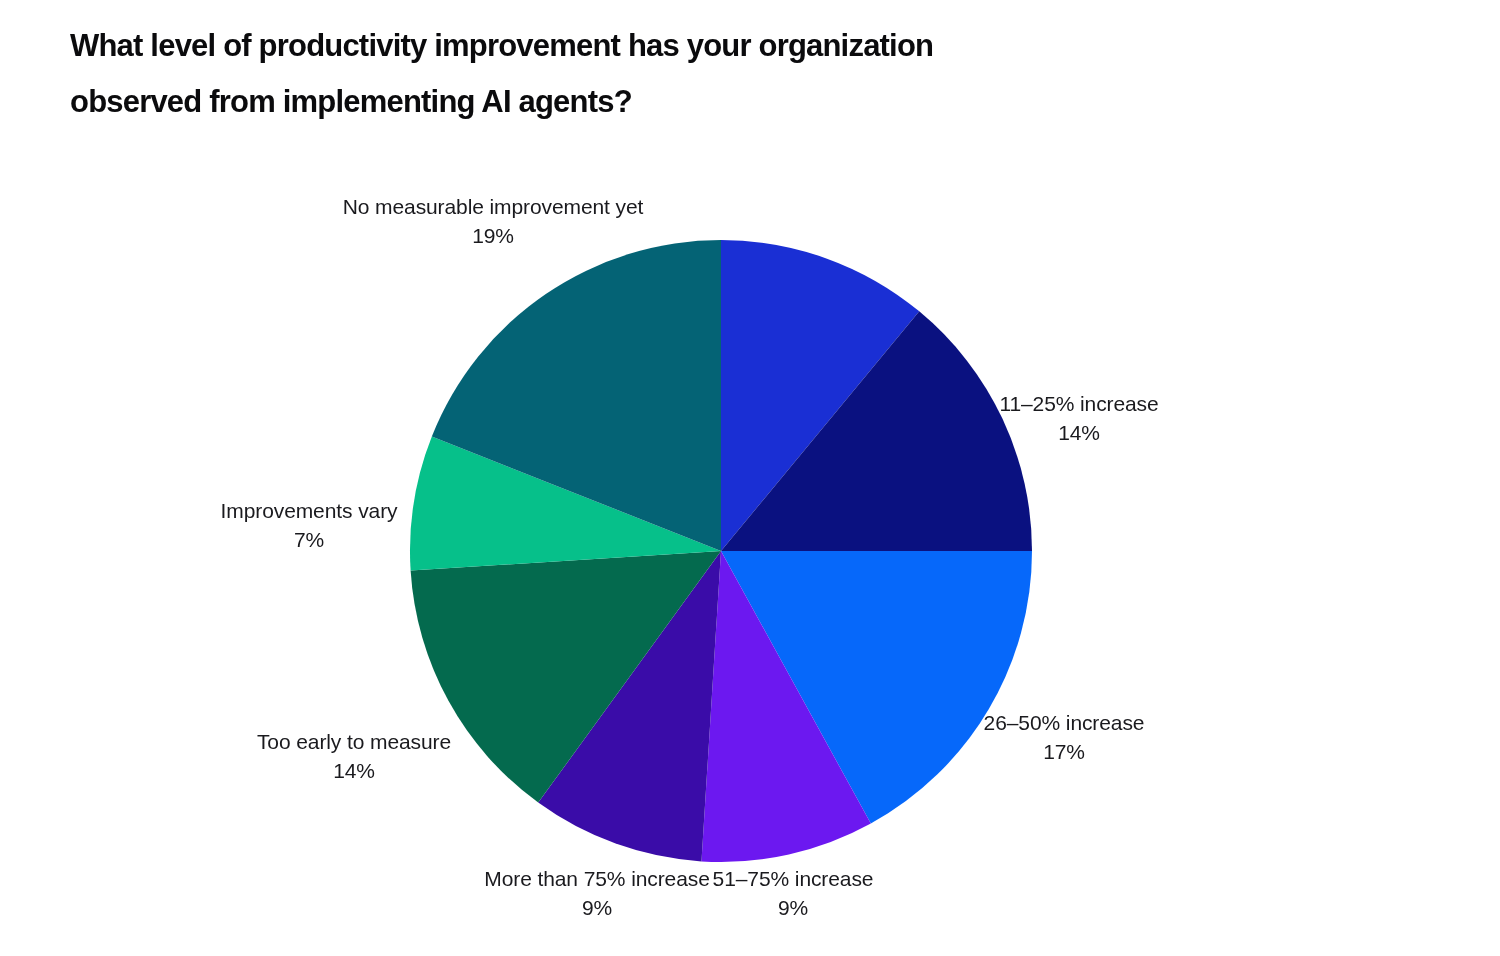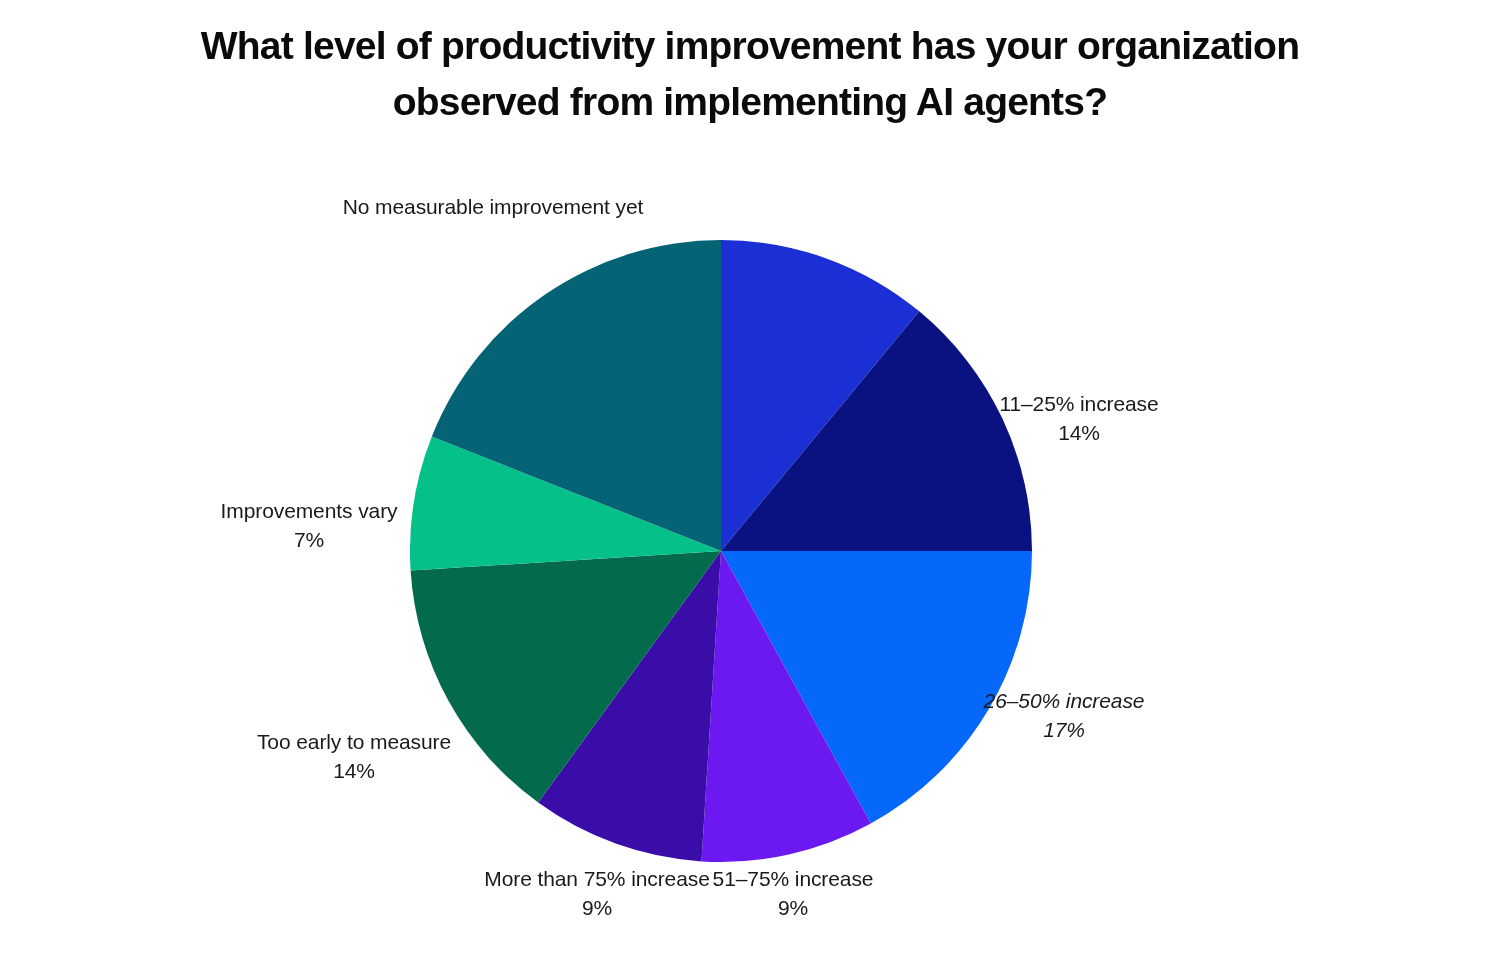--- a/index.html
+++ b/index.html
@@ -14,24 +14,23 @@
     overflow: hidden;
     position: relative;
   }
 
   
   .chart-title {
     position: absolute;
     left: 0;
     top: 18px;
     width: 1500px;
-    text-align: center;
     font-family: "Liberation Sans", sans-serif;
     font-weight: 700;
-    font-size: 39px;
+    font-size: 31px;
     line-height: 56px;
     letter-spacing: -0.8px;
     color: #0B0B0D;
     padding: 0 70px;
     box-sizing: border-box;
   }
   .chart-title .line {
     display: block;
   }
 
@@ -81,29 +80,30 @@
         <path d="M 721 551 L 870.83 823.53 A 311 311 0 0 1 701.47 861.39 Z" fill="#6C18F0"></path>
         <path d="M 721 551 L 701.47 861.39 A 311 311 0 0 1 538.20 802.60 Z" fill="#3A0CA8"></path>
         <path d="M 721 551 L 538.20 802.60 A 311 311 0 0 1 410.61 570.53 Z" fill="#046A4E"></path>
         <path d="M 721 551 L 410.61 570.53 A 311 311 0 0 1 431.84 436.51 Z" fill="#06C08A"></path>
         <path d="M 721 551 L 431.84 436.51 A 311 311 0 0 1 721.00 240.00 Z" fill="#046375"></path>
       </g>
   </svg>
 
   <div class="slice-label align-center" style="left:493px; top:192px;">
     <span class="lbl-name">No measurable improvement yet</span>
+    <span class="lbl-pct">19%</span>
   </div>
 
 
   <div class="slice-label align-center" style="left:1079px; top:351px;margin-top:38px;">
     <span class="lbl-name">11–25% increase</span>
     <span class="lbl-pct">14%</span>
   </div>
 
-  <div class="slice-label align-center" style="left:1064px; top:686px;font-style:italic;">
+  <div class="slice-label align-center" style="left:1064px; top:708px;">
     <span class="lbl-name">26–50% increase</span>
     <span class="lbl-pct">17%</span>
   </div>
 
   <div class="slice-label align-center" style="left:793px; top:864px;">
     <span class="lbl-name">51–75% increase</span>
     <span class="lbl-pct">9%</span>
   </div>
 
   <div class="slice-label align-center" style="left:597px; top:864px;text-align:center;">

